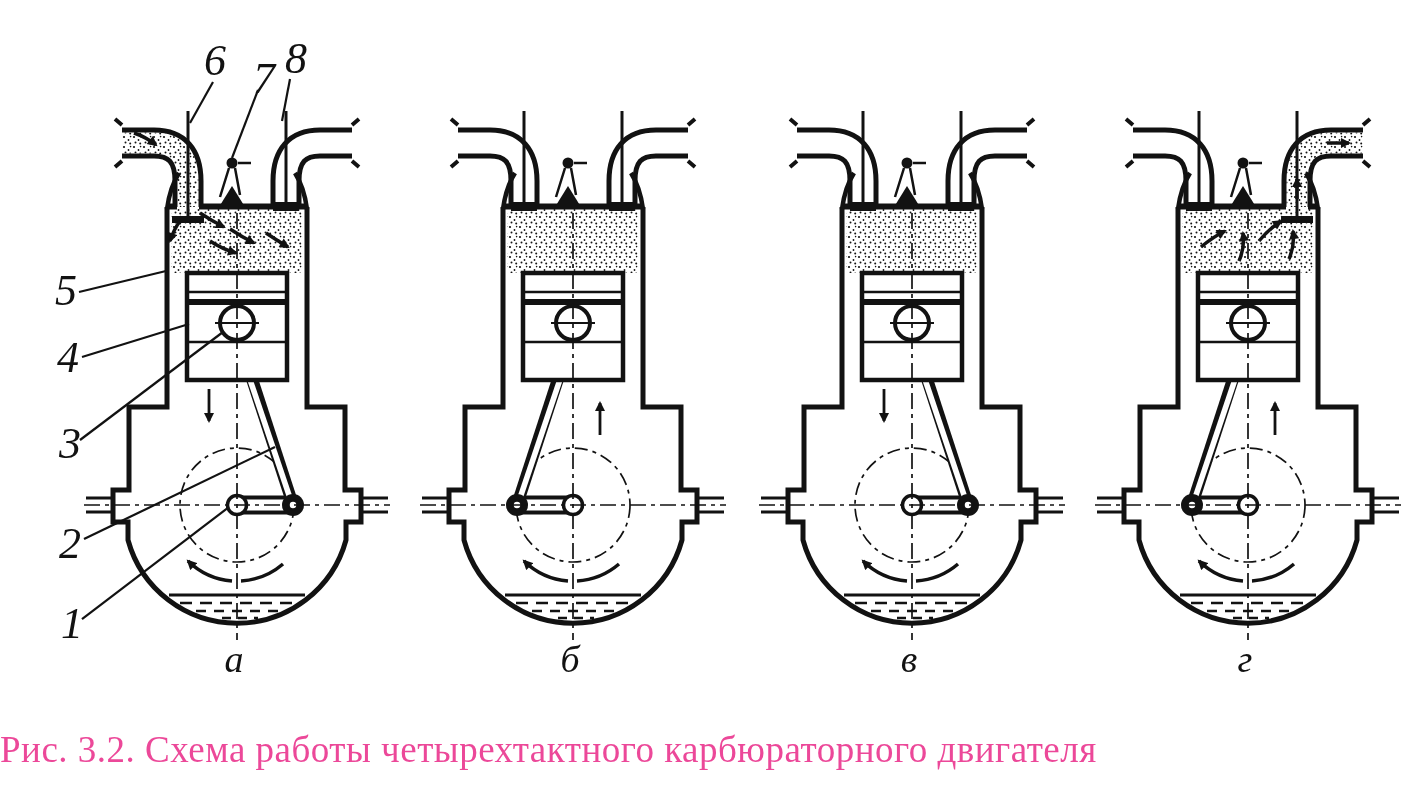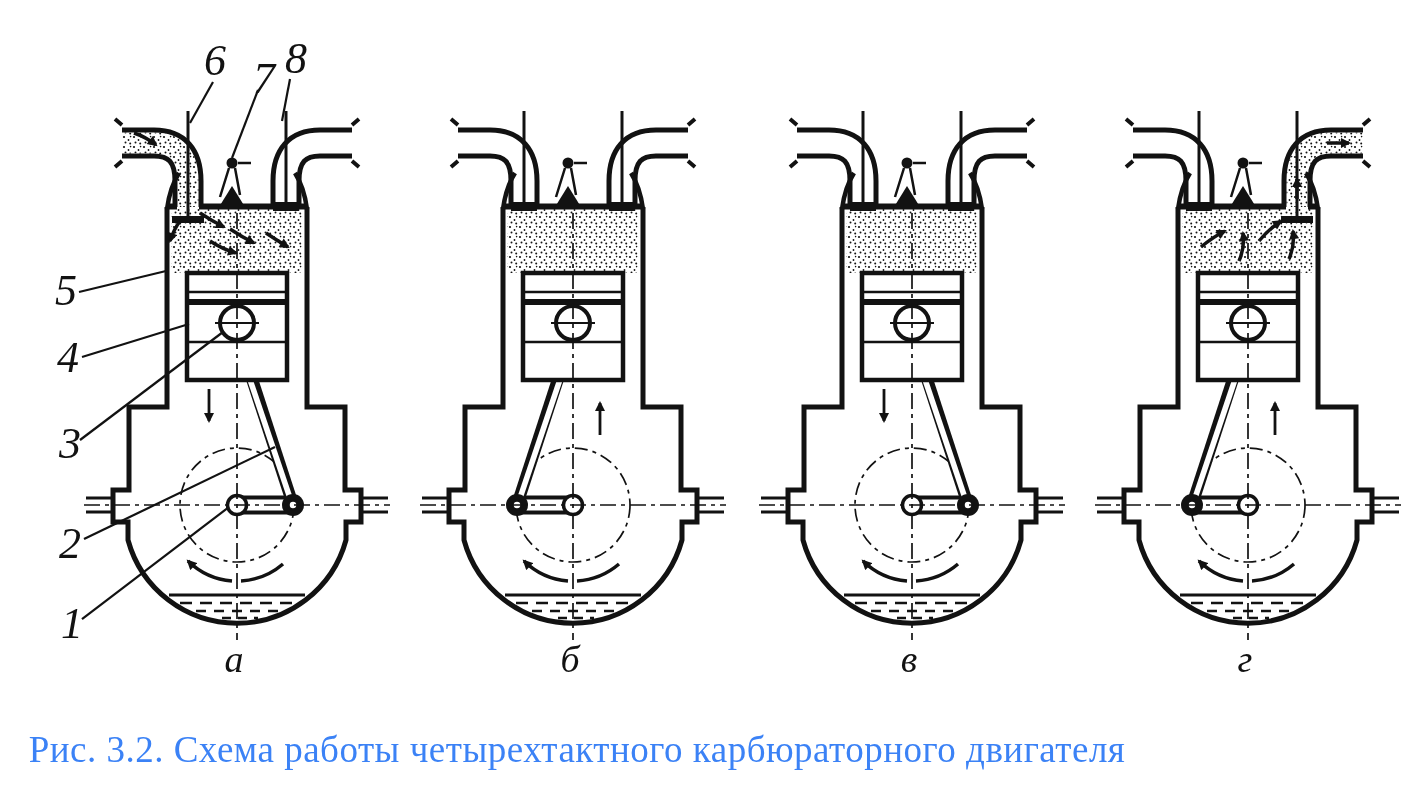--- a/index.html
+++ b/index.html
@@ -1,20 +1,20 @@
 <!DOCTYPE html>
 <html><head>
 <meta charset="utf-8">
 <style>
   html,body{margin:0;padding:0;background:#e8e8e8;}
   .stage{position:relative;width:1410px;height:810px;background:#ffffff;overflow:hidden;
          font-family:"Liberation Serif", serif;}
   svg{position:absolute;left:0;top:0;}
-  .caption{position:absolute;left:0;top:728px;width:1154px;text-align:center;
-           font-size:37px;color:#3b82f6;letter-spacing:0.5px;}
+  .caption{position:absolute;left:0;top:728px;width:1154px;text-align:left;
+           font-size:37px;color:#ec4899;letter-spacing:0.5px;}
   text{fill:#121212;font-family:"Liberation Serif", serif;font-style:italic;}
   .num{font-size:44px;}
   .plet{font-size:38px;}
 </style>
 </head>
 <body>
 
 <div class="stage">
   <svg id="fig" width="1410" height="726" viewBox="0 0 1410 726">
     <defs>

